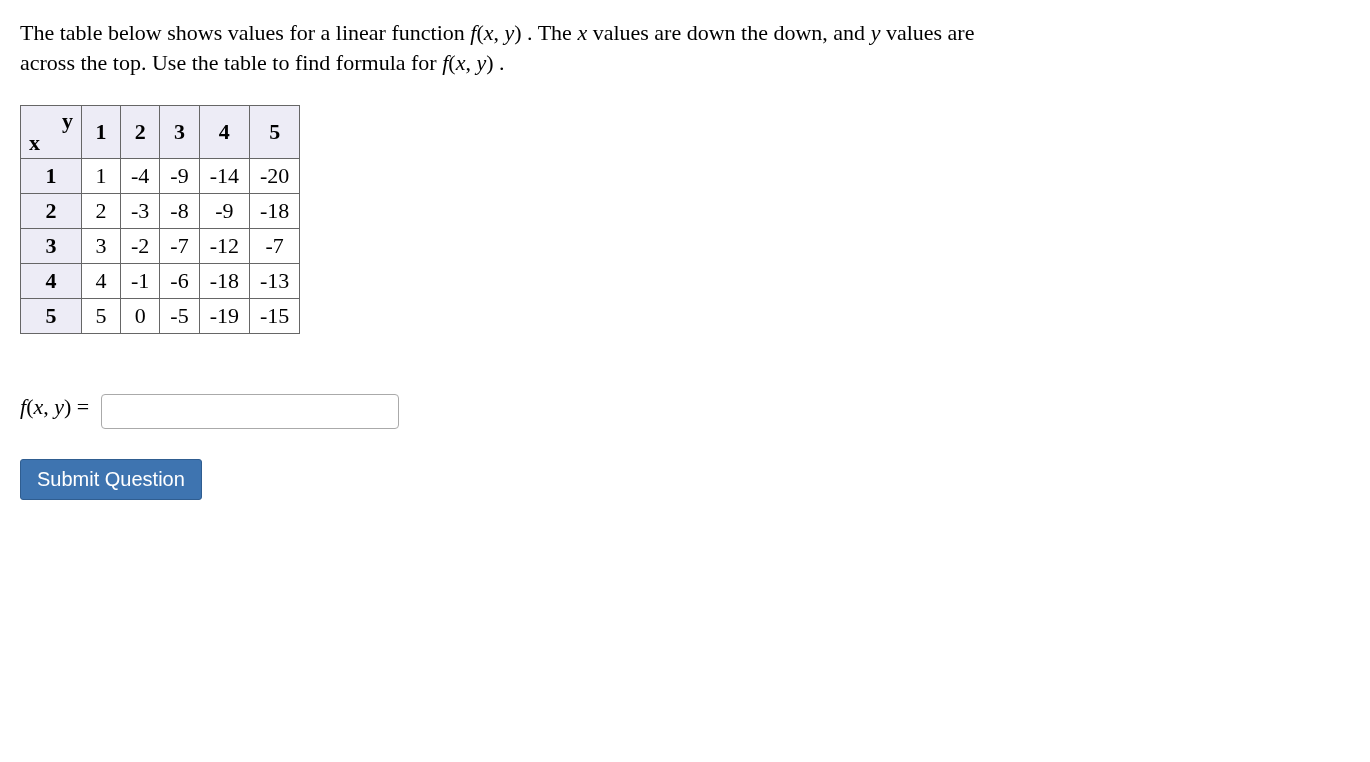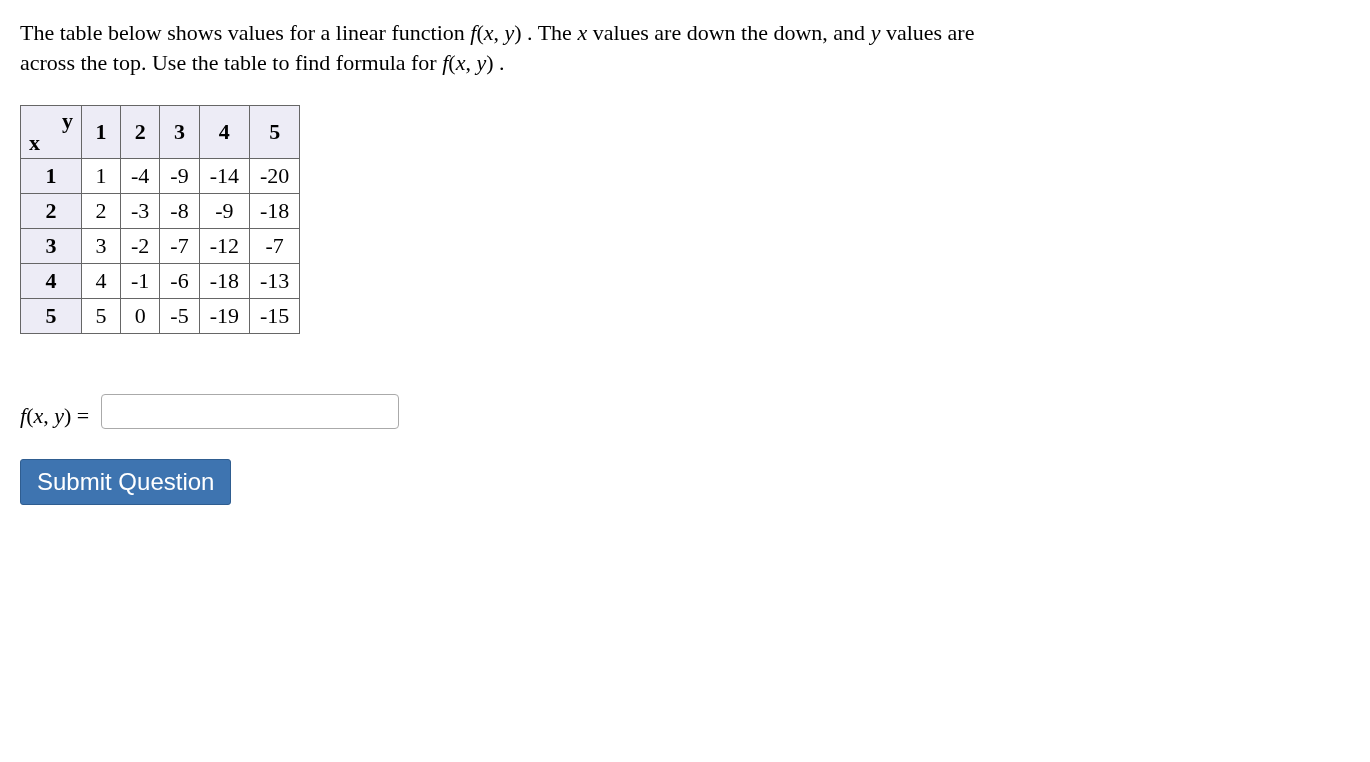--- a/index.html
+++ b/index.html
@@ -46,42 +46,42 @@
   }
   table.data th.corner .xx {
     position: absolute;
     bottom: 2px;
     left: 8px;
     font-weight: bold;
   }
   .answer-row {
     margin-top: 60px;
     display: flex;
-    align-items: flex-end;
+    align-items: flex-start;
     gap: 12px;
   }
   .answer-row .lhs {
     font-style: italic;
     font-size: 22px;
   }
   .answer-row .lhs .paren { font-style: normal; }
   input.answer {
     font-size: 18px;
     padding: 6px 8px;
     width: 280px;
     border: 1px solid #aaa;
     border-radius: 4px;
   }
   button.submit {
     margin-top: 30px;
     background: #3e74b0;
     color: #fff;
     border: 1px solid #2f5d90;
     padding: 8px 16px;
-    font-size: 24px;
+    font-size: 20px;
     font-family: Arial, Helvetica, sans-serif;
     border-radius: 3px;
     cursor: pointer;
     text-align: center;
   }
 </style>
 </head>
 <body>
 
 

